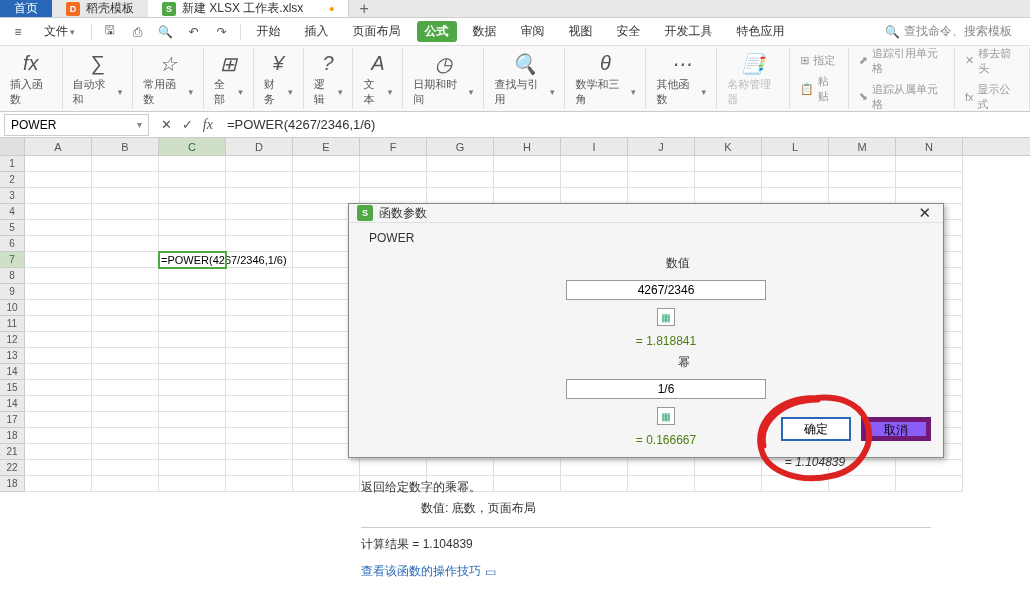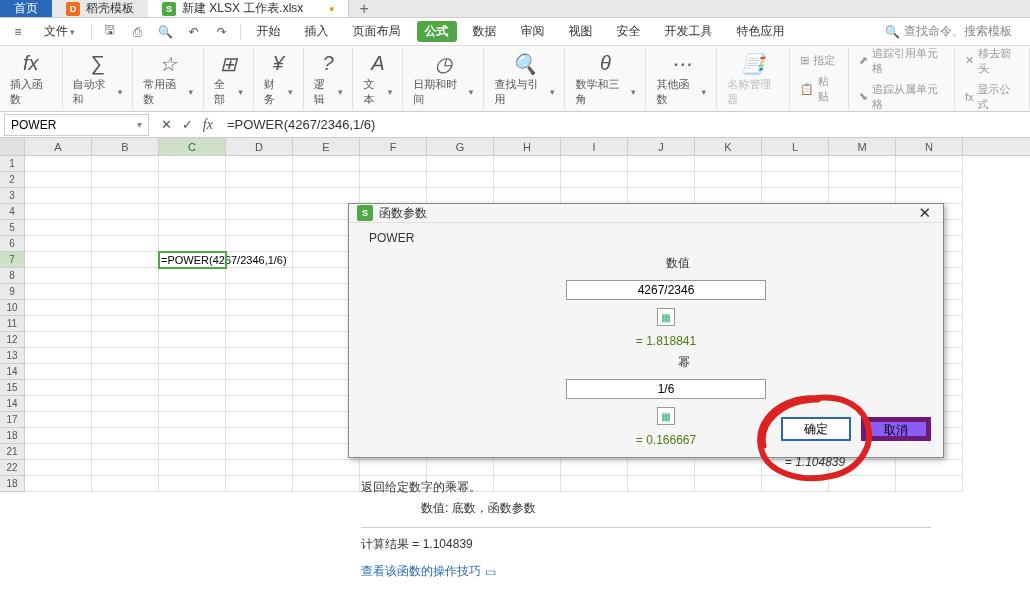--- a/index.html
+++ b/index.html
@@ -619,21 +619,21 @@
     <div class="arg-row">
       <span class="arg-label">幂</span>
       <input class="arg-input" value="1/6" style="">
       <span class="arg-ref">▦</span>
       <span class="arg-result">= 0.166667</span>
     </div>
     <div class="fn-result-line">= 1.104839</div>
     <div class="desc">返回给定数字的乘幂。</div>
     <div class="desc-sub">
       <span>数值:</span>
-      <span>底数，函数参数</span>
+      <span>底数，页面布局</span>
     </div>
     <div class="divider"></div>
     <div class="calc-result">
       <span>计算结果 =</span>
       <span>1.104839</span>
     </div>
     <span class="help-link">
       <span>查看该函数的操作技巧</span>
       <span>▭</span>
     </span>

